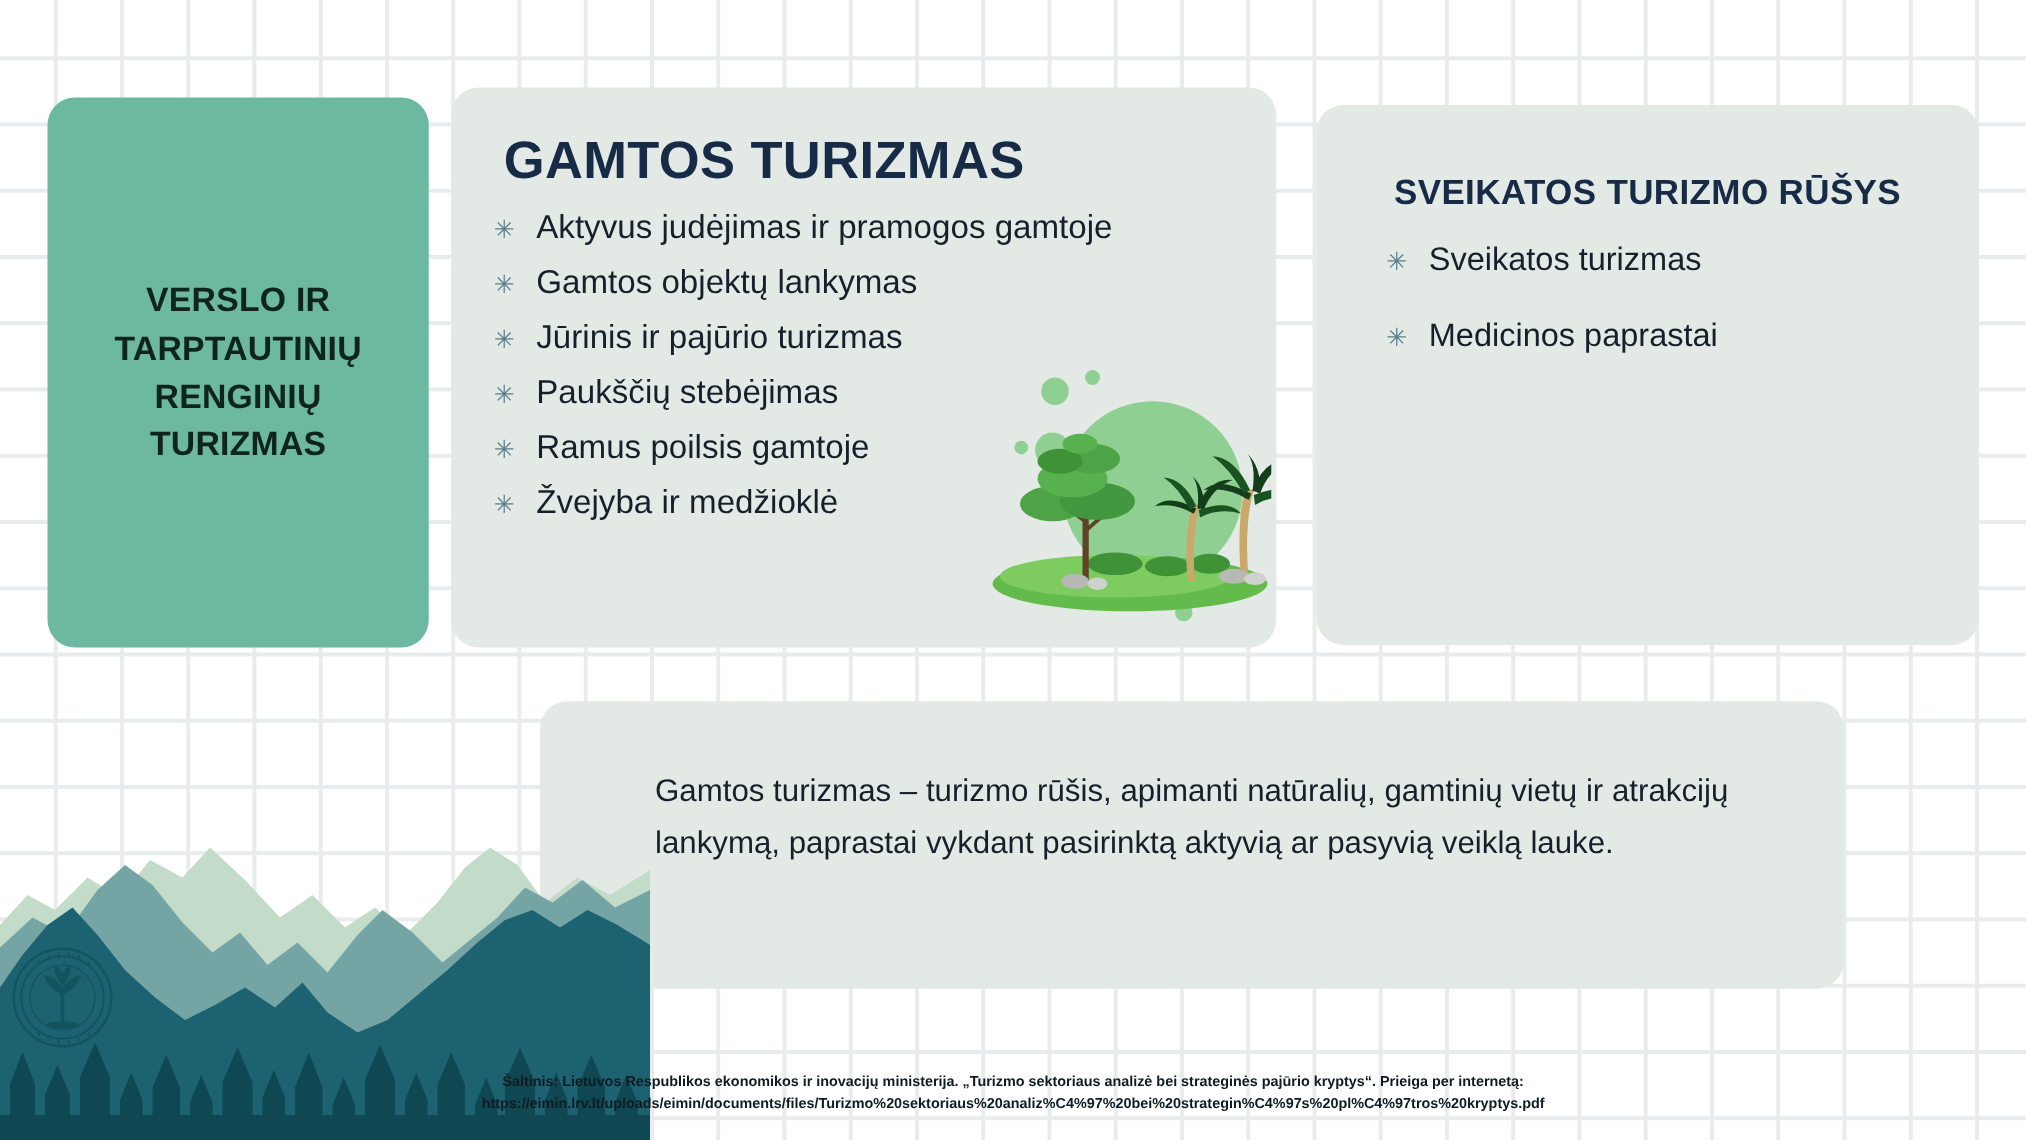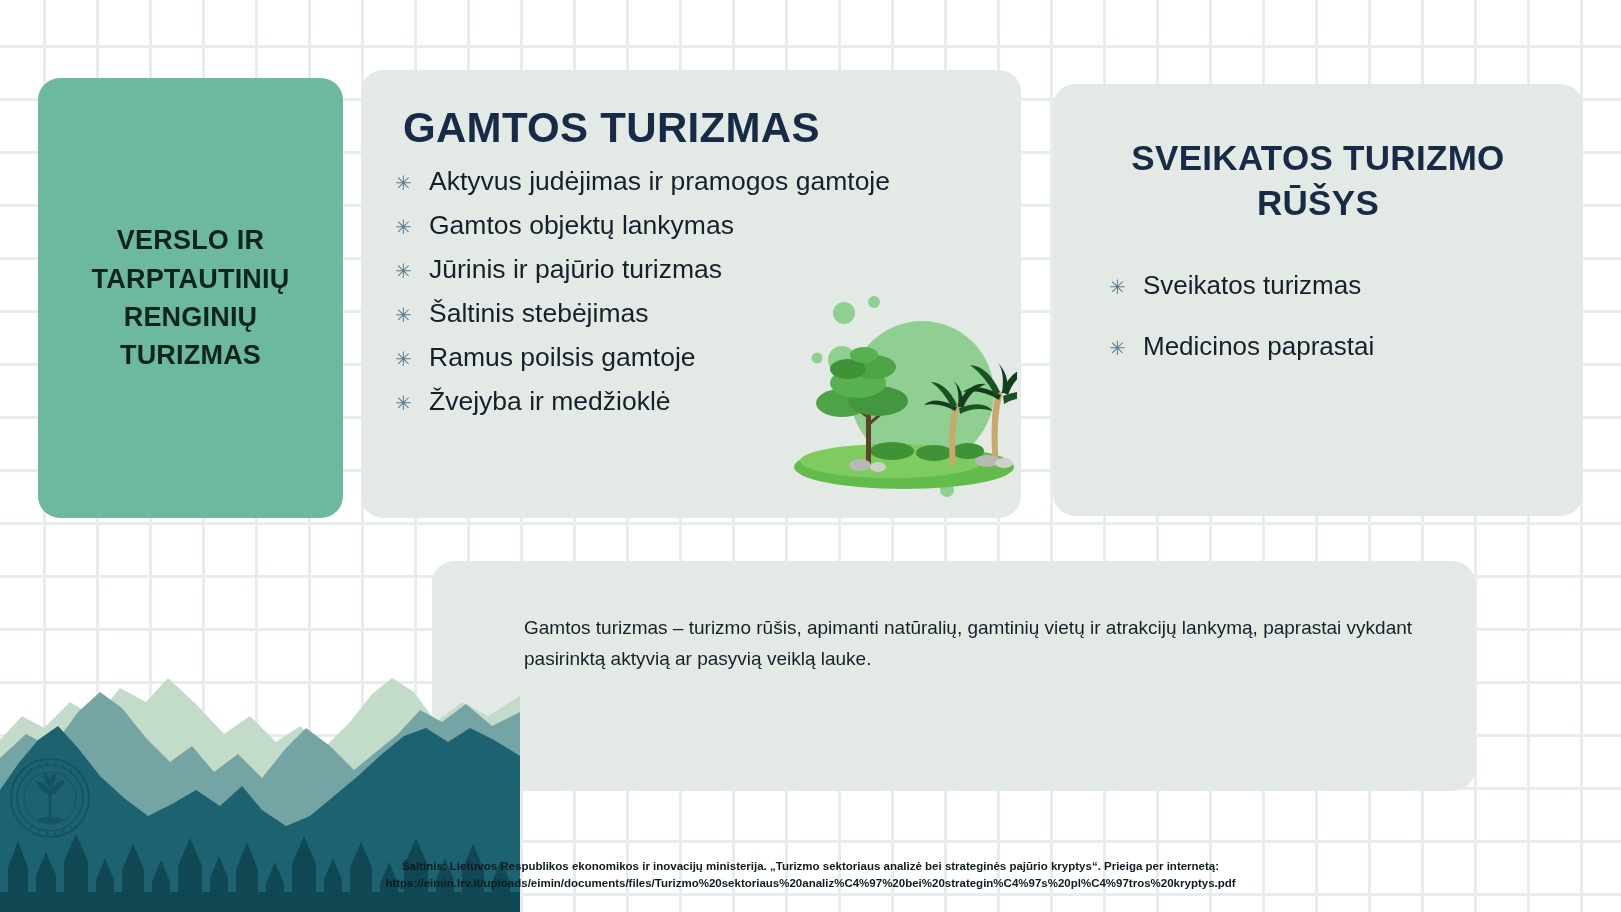--- a/index.html
+++ b/index.html
@@ -94,24 +94,24 @@
     letter-spacing: 0.3px;
   }
 
   #nature-title {
     font-size: 42px;
     padding-left: 42px;
     margin-bottom: 14px;
   }
 
   #health-title {
-    font-size: 35px;
+    font-size: 28px;
     text-align: center;
     line-height: 1.28;
-    margin-bottom: 44px;
+    margin-bottom: 20px;
   }
 
   
   ul.bullets {
     list-style: none;
   }
 
   ul.bullets li {
     display: flex;
     align-items: baseline;
@@ -153,21 +153,21 @@
     margin-bottom: 30px;
   }
 
   #health-list li .star {
     width: 34px;
     font-size: 20px;
   }
 
   #definition-text {
     color: #15202b;
-    font-size: 19px;
+    font-size: 25px;
     line-height: 1.62;
   }
 
   
   #nature-illustration {
     position: absolute;
     right: 4px;
     bottom: 18px;
     width: 235px;
     height: 215px;
@@ -221,21 +221,21 @@
       <li>
         <span class="star">✳</span>
         <span class="txt">Gamtos objektų lankymas</span>
       </li>
       <li>
         <span class="star">✳</span>
         <span class="txt">Jūrinis ir pajūrio turizmas</span>
       </li>
       <li>
         <span class="star">✳</span>
-        <span class="txt">Šaltinis stebėjimas</span>
+        <span class="txt">Paukščių stebėjimas</span>
       </li>
       <li>
         <span class="star">✳</span>
         <span class="txt">Ramus poilsis gamtoje</span>
       </li>
       <li>
         <span class="star">✳</span>
         <span class="txt">Žvejyba ir medžioklė</span>
       </li>
     </ul>

